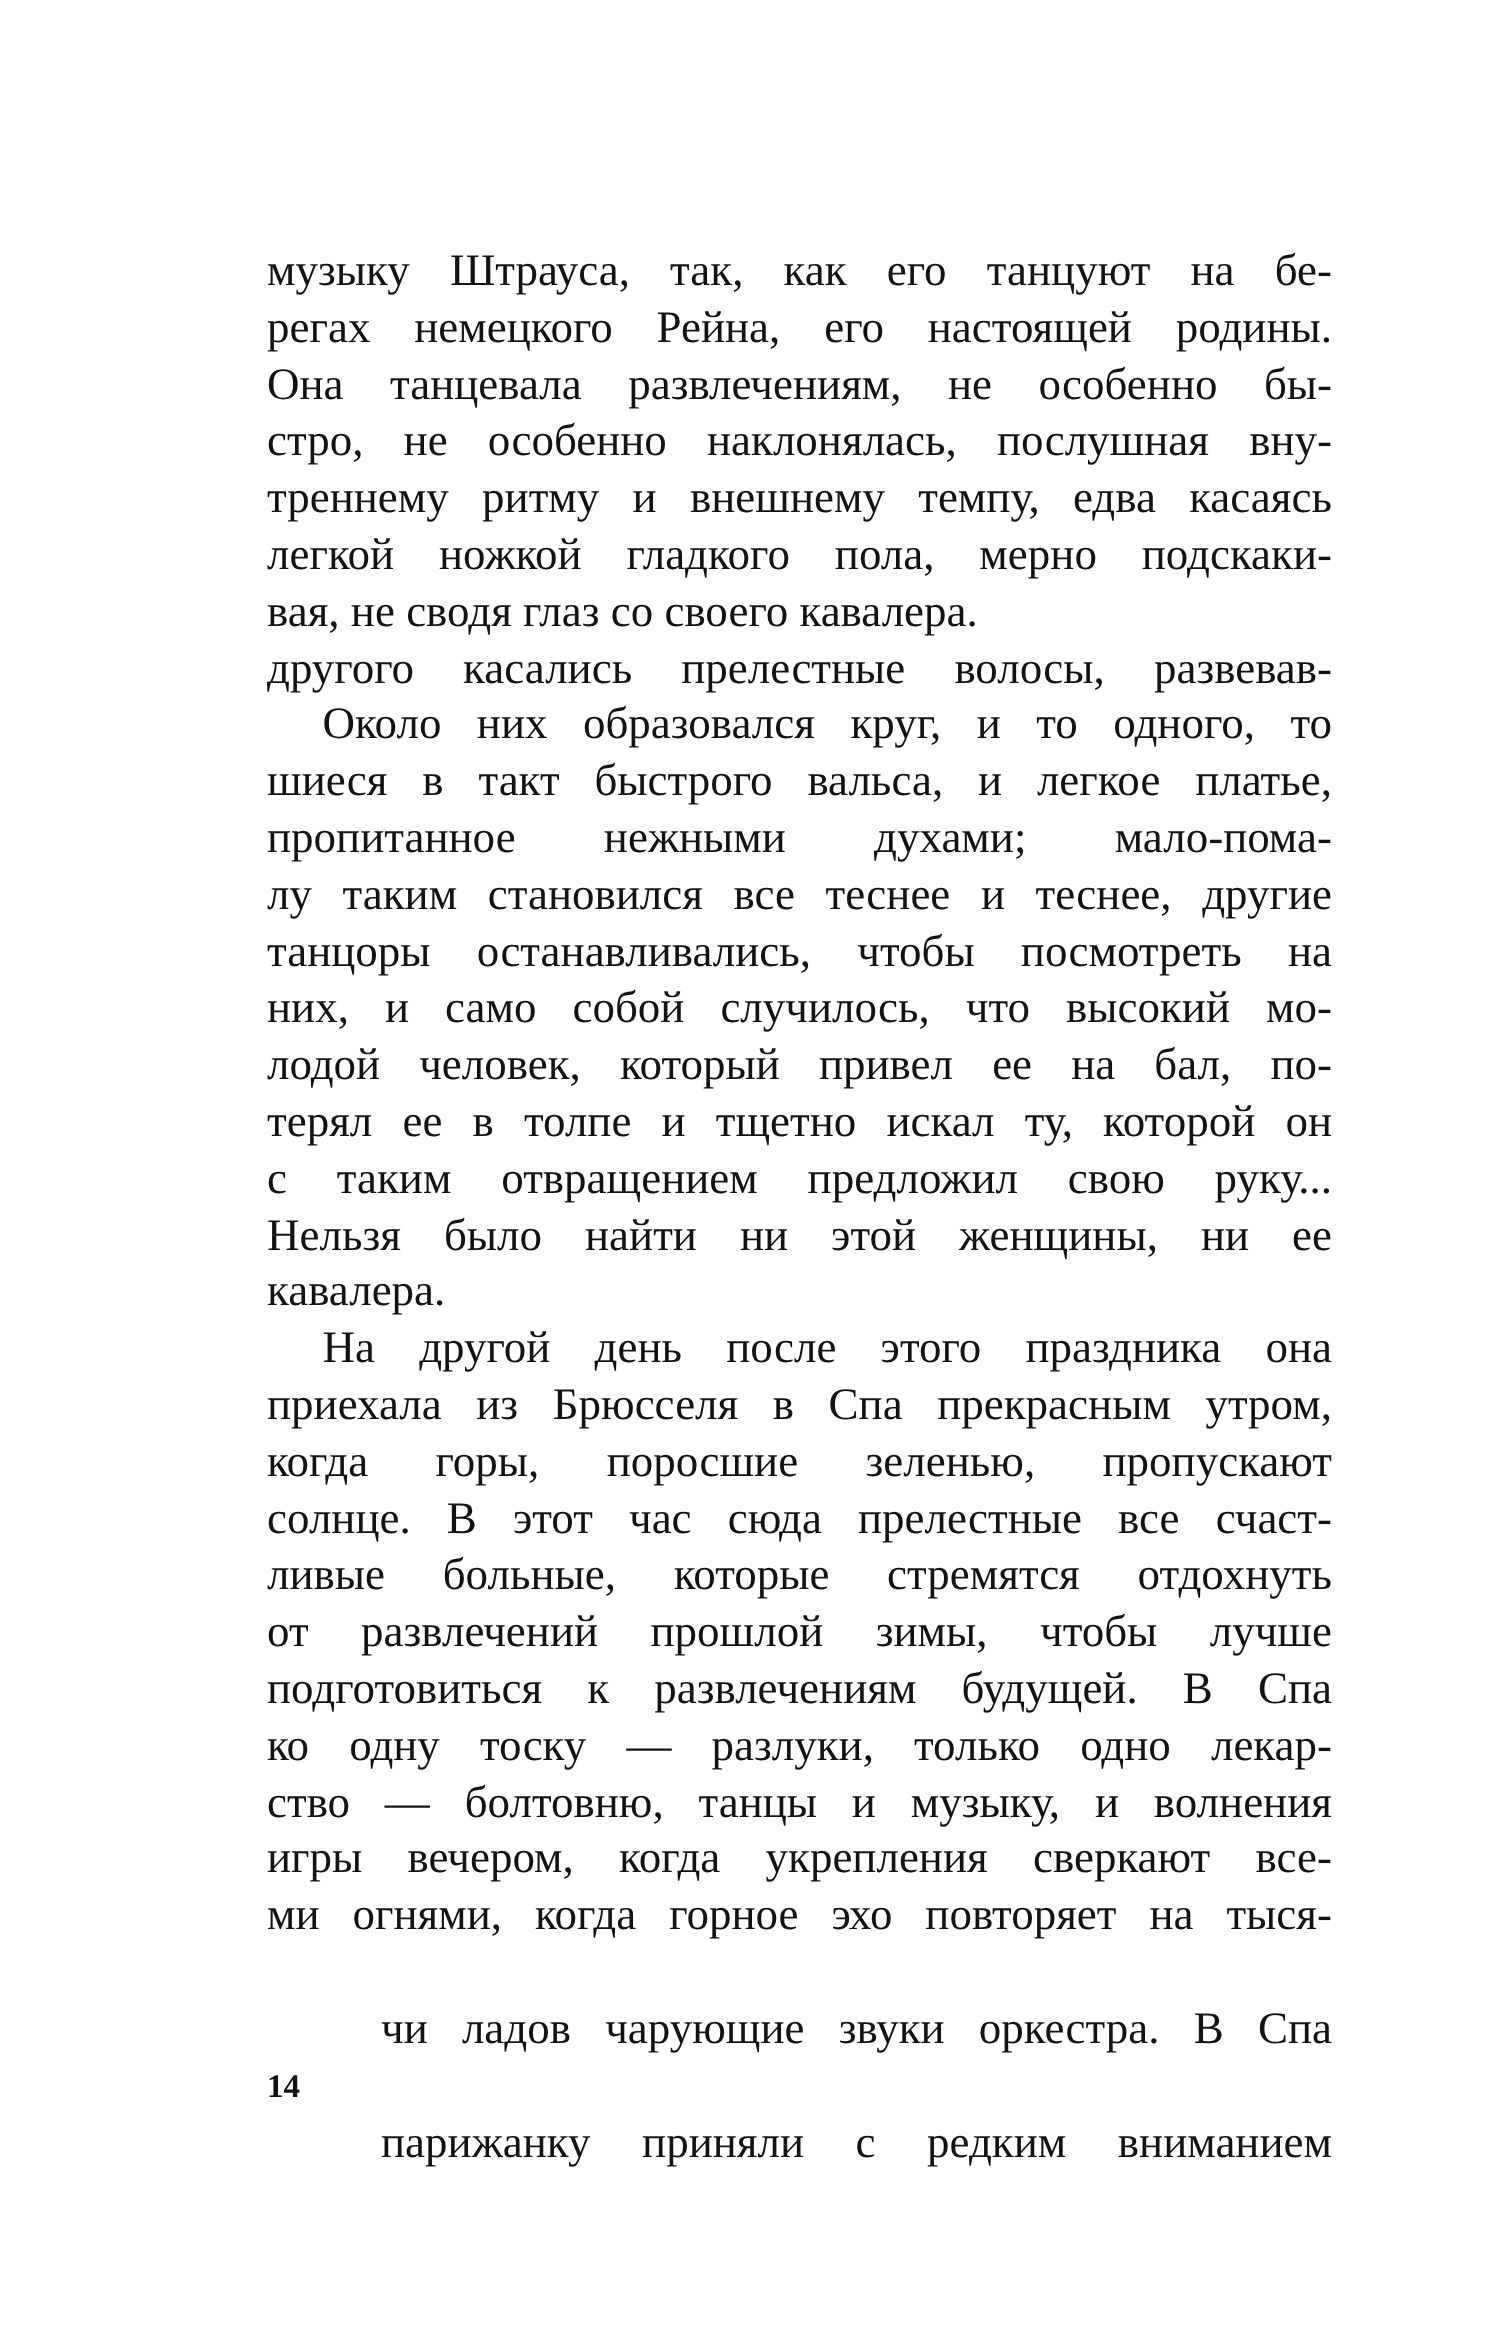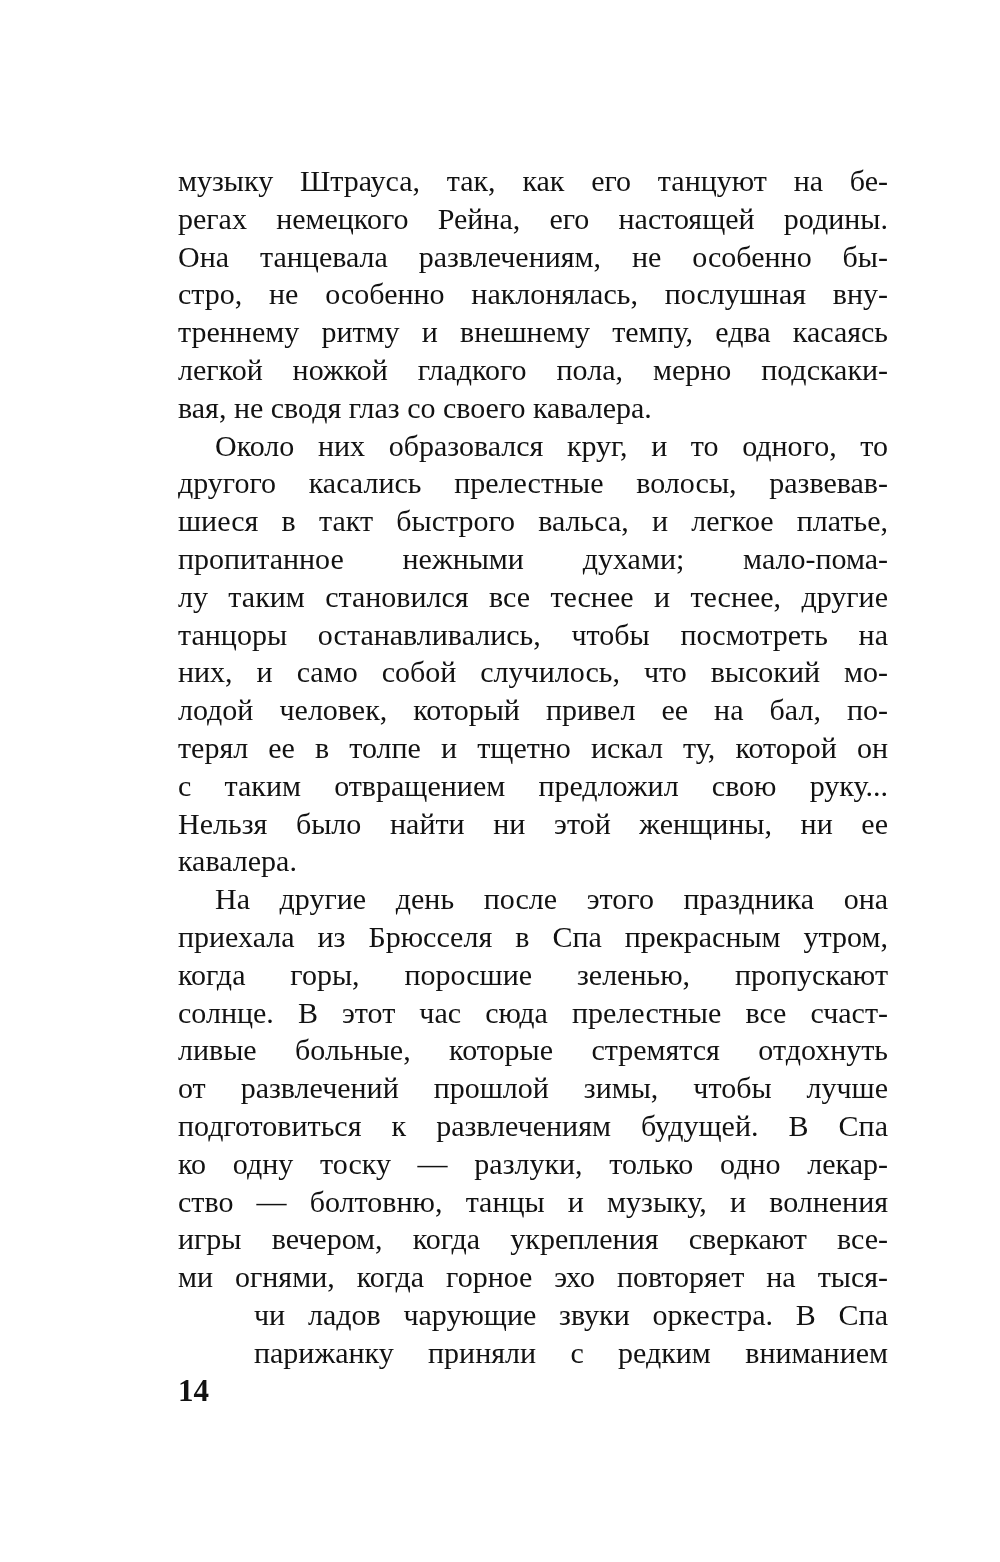--- a/index.html
+++ b/index.html
@@ -38,61 +38,62 @@
   }
   .line.flush {
     text-align-last: left;
     -moz-text-align-last: left;
   }
   .line.indent {
     text-indent: 37px;
   }
   .line.offset {
     padding-left: 76px;
+    margin-top: 38px;
   }
   .page-number {
     position: absolute;
     left: 178px;
     top: 1372px;
-    font-size: 31px;
+    font-size: 22px;
     line-height: 37.8px;
     font-weight: bold;
     color: #121212;
   }
 </style>
 </head>
 <body>
 
 <div class="book-page">
   <div class="text-block" id="text-block">
       <div class="paragraph">
         <div class="line">музыку Штрауса, так, как его танцуют на бе-</div>
         <div class="line">регах немецкого Рейна, его настоящей родины.</div>
         <div class="line">Она танцевала развлечениям, не особенно бы-</div>
         <div class="line">стро, не особенно наклонялась, послушная вну-</div>
         <div class="line">треннему ритму и внешнему темпу, едва касаясь</div>
         <div class="line">легкой ножкой гладкого пола, мерно подскаки-</div>
         <div class="line flush">вая, не сводя глаз со своего кавалера.</div>
       </div>
       <div class="paragraph">
+        <div class="line">другого касались прелестные волосы, развевав-</div>
         <div class="line indent">Около них образовался круг, и то одного, то</div>
-        <div class="line">другого касались прелестные волосы, развевав-</div>
         <div class="line">шиеся в такт быстрого вальса, и легкое платье,</div>
         <div class="line">пропитанное нежными духами; мало-пома-</div>
         <div class="line">лу таким становился все теснее и теснее, другие</div>
         <div class="line">танцоры останавливались, чтобы посмотреть на</div>
         <div class="line">них, и само собой случилось, что высокий мо-</div>
         <div class="line">лодой человек, который привел ее на бал, по-</div>
         <div class="line">терял ее в толпе и тщетно искал ту, которой он</div>
         <div class="line">с таким отвращением предложил свою руку...</div>
         <div class="line">Нельзя было найти ни этой женщины, ни ее</div>
         <div class="line flush">кавалера.</div>
       </div>
       <div class="paragraph">
-        <div class="line indent">На другие день после этого праздника она</div>
+        <div class="line indent">На другой день после этого праздника она</div>
         <div class="line">приехала из Брюсселя в Спа прекрасным утром,</div>
         <div class="line">когда горы, поросшие зеленью, пропускают</div>
         <div class="line">солнце. В этот час сюда прелестные все счаст-</div>
         <div class="line">ливые больные, которые стремятся отдохнуть</div>
         <div class="line">от развлечений прошлой зимы, чтобы лучше</div>
         <div class="line">подготовиться к развлечениям будущей. В Спа</div>
         <div class="line">ко одну тоску — разлуки, только одно лекар-</div>
         <div class="line">ство — болтовню, танцы и музыку, и волнения</div>
         <div class="line">игры вечером, когда укрепления сверкают все-</div>
         <div class="line">ми огнями, когда горное эхо повторяет на тыся-</div>

